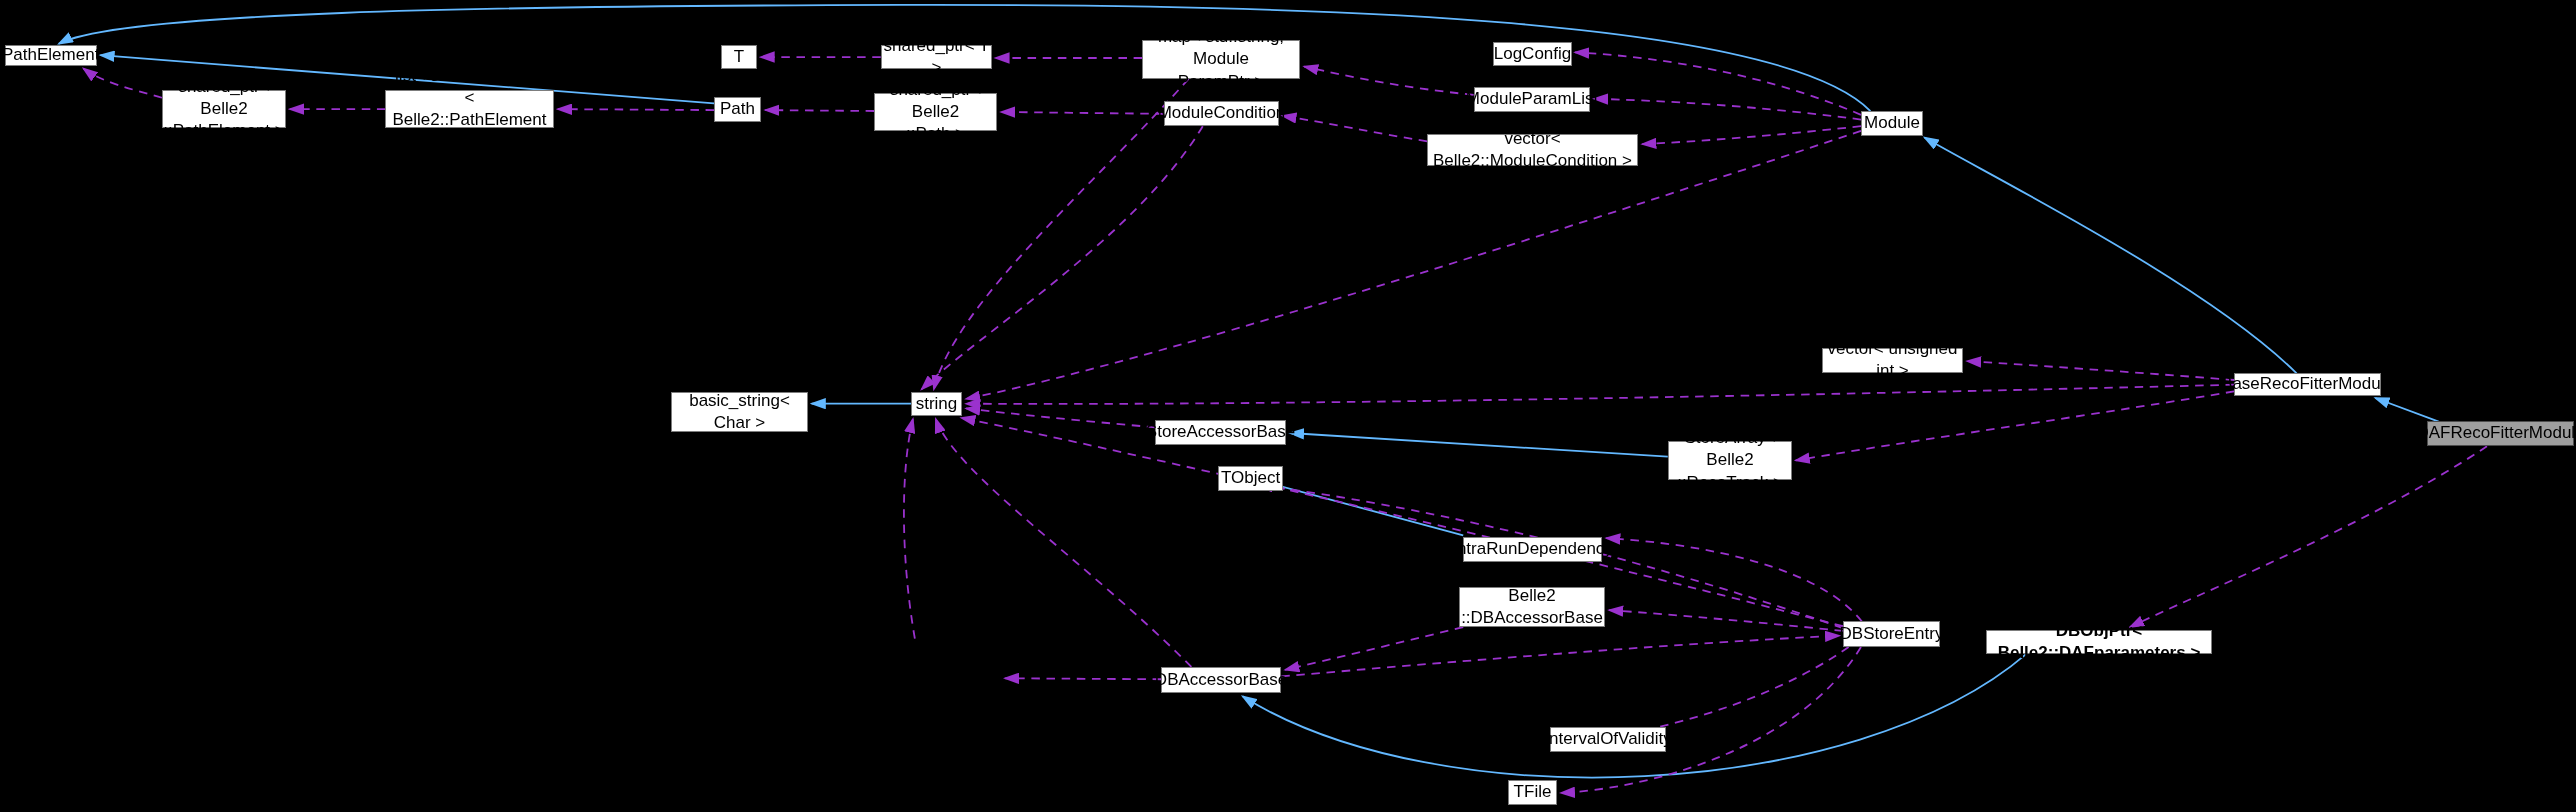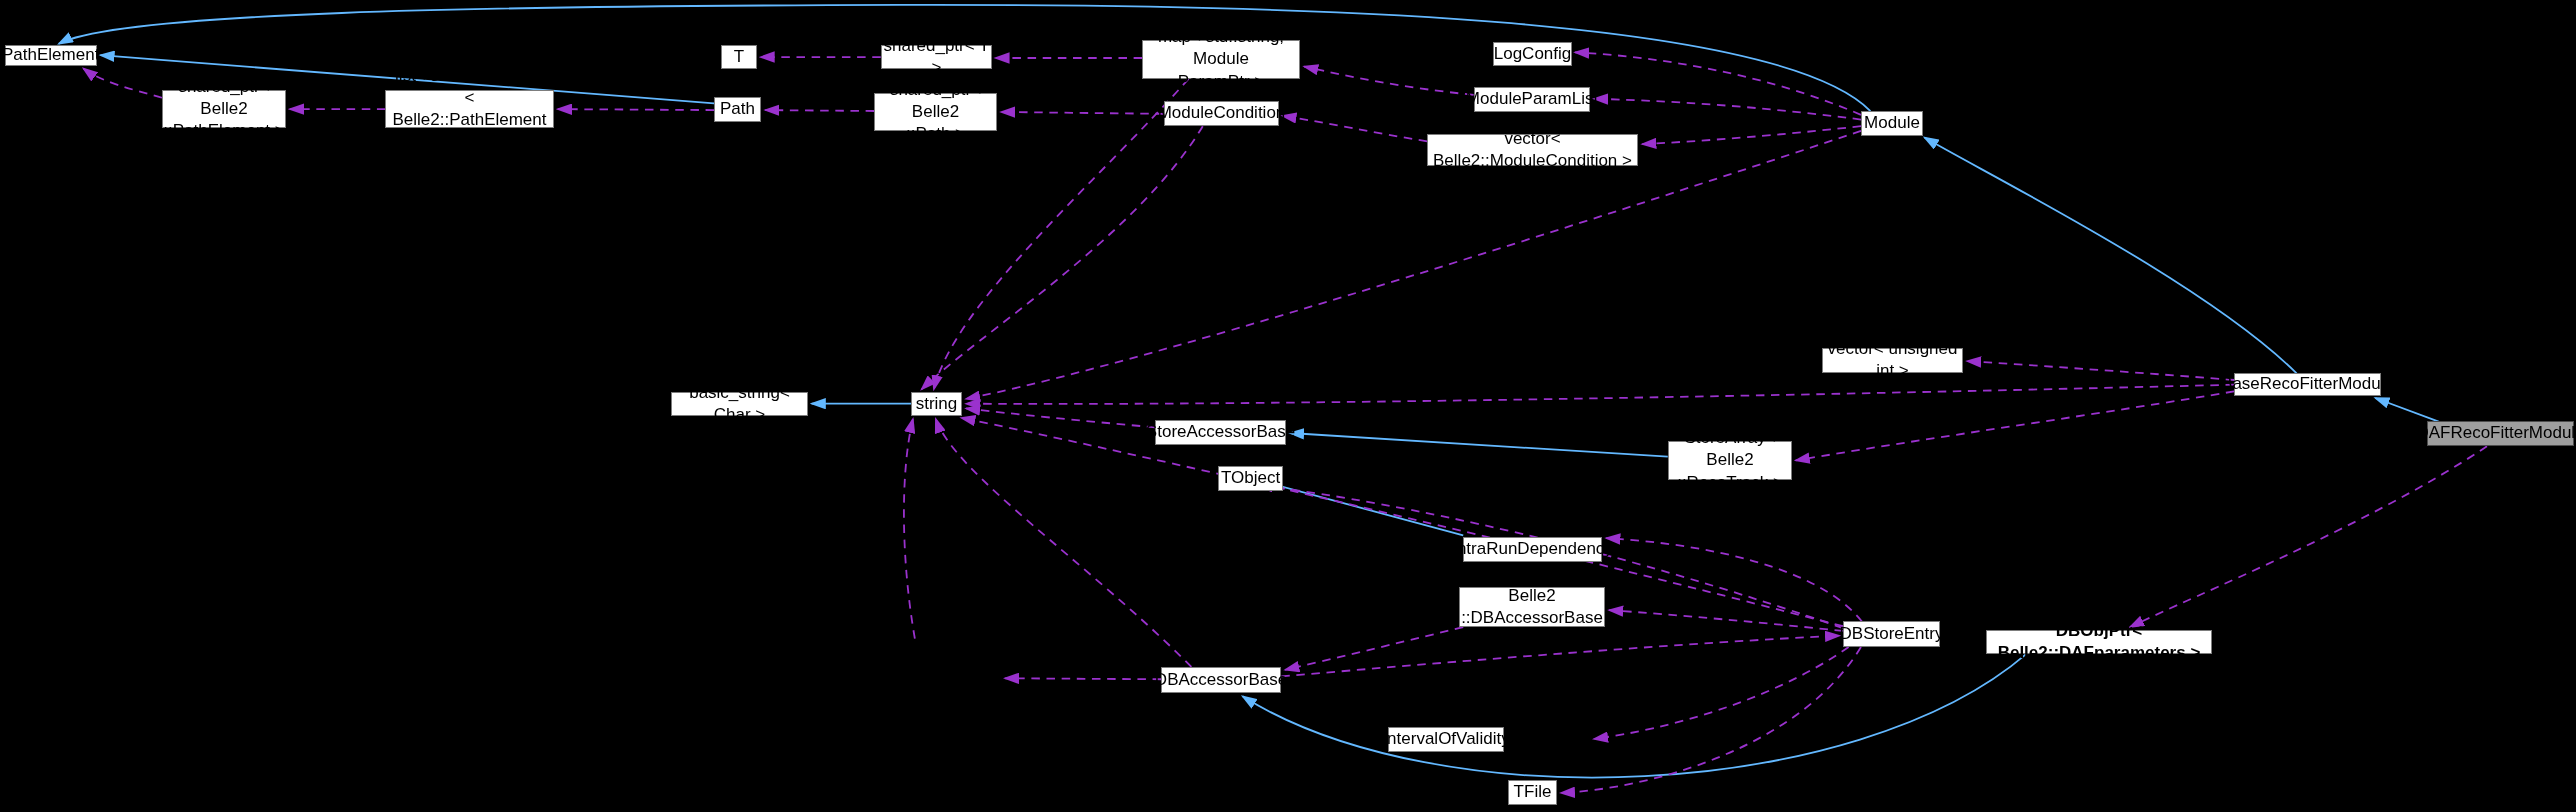--- a/index.html
+++ b/index.html
@@ -119,32 +119,32 @@
   <div class="node" style="left:1142px; top:40px; width:158px; height:39px;">map&lt; std::string, Module
 ParamPtr &gt;</div>
   <div class="node" style="left:714px; top:97px; width:47px; height:24.6px;">Path</div>
   <div class="node" style="left:874px; top:93px; width:123px; height:38px;">shared_ptr&lt; Belle2
 ::Path &gt;</div>
   <div class="node" style="left:1164px; top:101px; width:115px; height:24.6px;">ModuleCondition</div>
   <div class="node" style="left:1493px; top:42px; width:79px; height:24px;">LogConfig</div>
   <div class="node" style="left:1474px; top:87px; width:116px; height:24.6px;">ModuleParamList</div>
   <div class="node" style="left:1427px; top:134px; width:211px; height:32px;">vector&lt; Belle2::ModuleCondition &gt;</div>
   <div class="node" style="left:1861px; top:111px; width:62px; height:24.6px;">Module</div>
-  <div class="node" style="left:671px; top:392px; width:137px; height:24px;">basic_string&lt; Char &gt;</div>
+  <div class="node" style="left:671px; top:392px; width:137px; height:40px;">basic_string&lt; Char &gt;</div>
   <div class="node" style="left:911px; top:392px; width:51px; height:24px;">string</div>
   <div class="node" style="left:1155px; top:420px; width:131px; height:24.6px;">StoreAccessorBase</div>
   <div class="node" style="left:1190px; top:466px; width:65px; height:24.6px;margin-left:28px;">TObject</div>
   <div class="node" style="left:1668px; top:441px; width:124px; height:39px;">StoreArray&lt; Belle2
 ::RecoTrack &gt;</div>
   <div class="node" style="left:1463px; top:525px; width:139px; height:24.6px;margin-top:12px;">IntraRunDependency</div>
   <div class="node" style="left:1822px; top:348px; width:141px; height:24.6px;">vector&lt; unsigned int &gt;</div>
   <div class="node" style="left:2234px; top:373px; width:147px; height:23px;">BaseRecoFitterModule</div>
   <div class="node selected" style="left:2427px; top:421px; width:147px; height:24.6px;">DAFRecoFitterModule</div>
   <div class="node" style="left:1161px; top:667px; width:120px; height:25.6px;">DBAccessorBase</div>
   <div class="node" style="left:1459px; top:587px; width:146px; height:40px;">unordered_set&lt; Belle2
 ::DBAccessorBase * &gt;</div>
   <div class="node" style="left:1843px; top:621px; width:97px; height:25.6px;">DBStoreEntry</div>
-  <div class="node" style="left:1388px; top:727px; width:116px; height:24.6px;">IntervalOfValidity</div>
+  <div class="node" style="left:1550px; top:727px; width:116px; height:24.6px;">IntervalOfValidity</div>
   <div class="node" style="left:1508px; top:780px; width:49px; height:24.6px;">TFile</div>
   <div class="node" style="left:1986px; top:630px; width:226px; height:24px;font-weight:bold;">DBObjPtr&lt; Belle2::DAFparameters &gt;</div>
 
 </div>
 
 
 </body></html>

